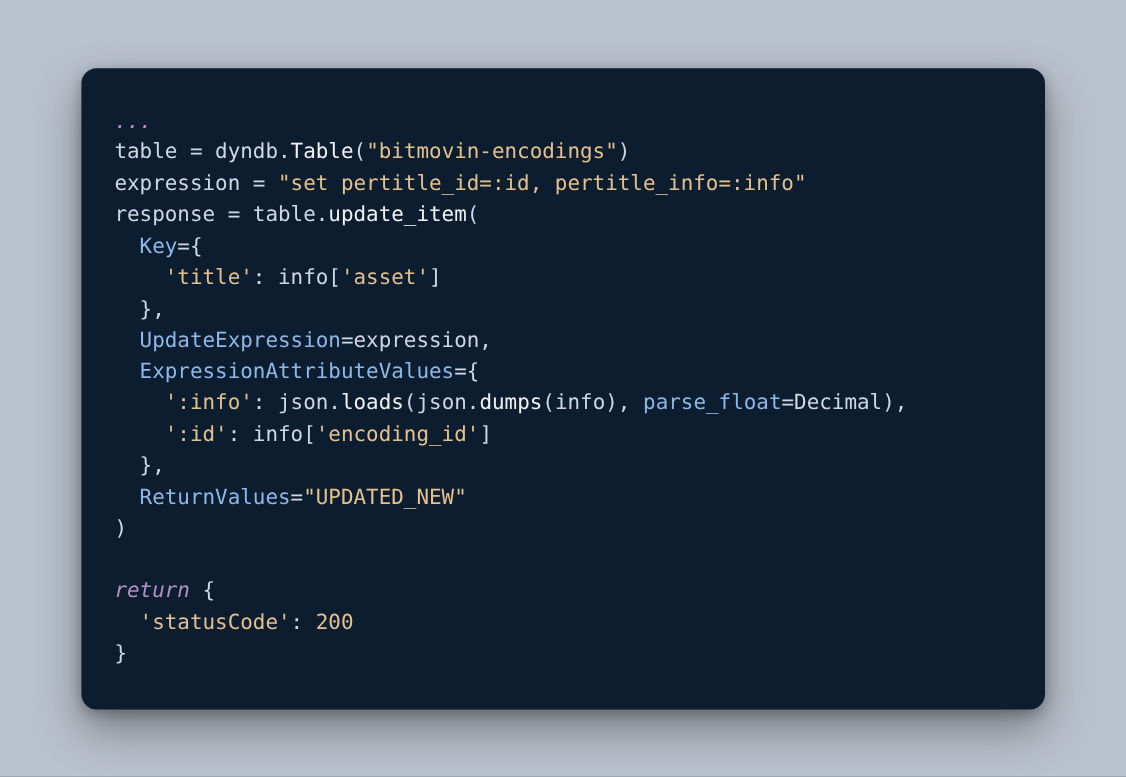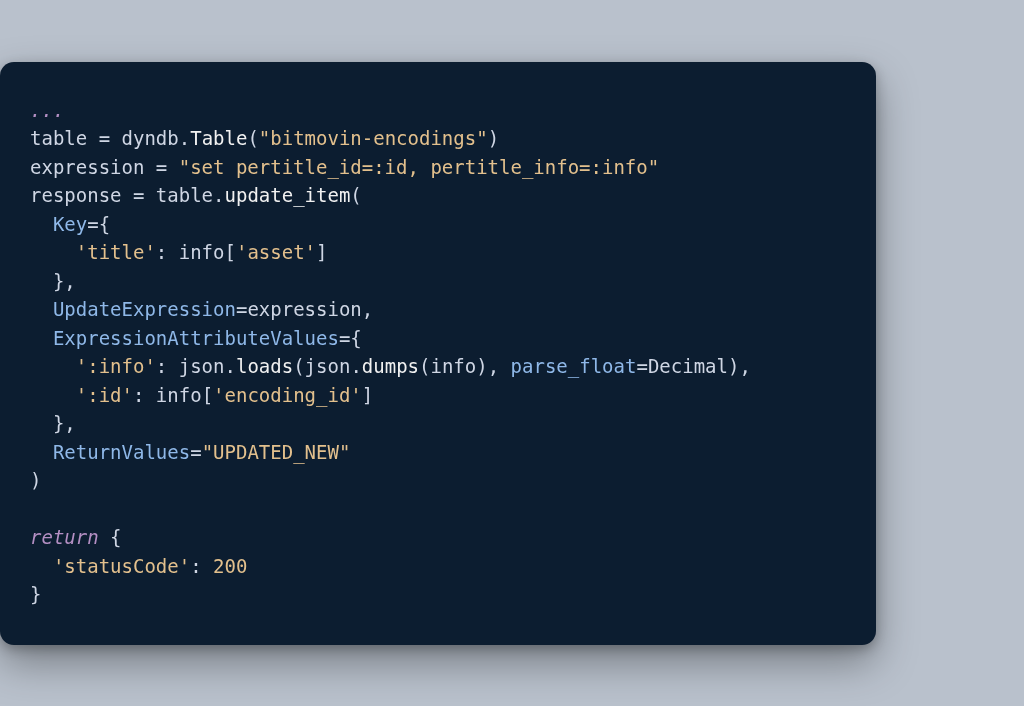--- a/index.html
+++ b/index.html
@@ -8,20 +8,21 @@
     width: 1024px;
     height: 706px;
     background: #b9c1cc;
     font-family: ui-monospace, "SF Mono", Menlo, Consolas, monospace;
   }
   .stage {
     width: 1024px;
     height: 706px;
     display: flex;
     align-items: center;
+    justify-content: center;
   }
   .card {
     width: 876px;
     background: #0c1d30;
     border-radius: 14px;
     box-shadow: 0 18px 40px rgba(0,0,0,0.35), 0 4px 12px rgba(0,0,0,0.25);
     padding: 34px 30px 36px 30px;
     box-sizing: border-box;
   }
   pre.code {

